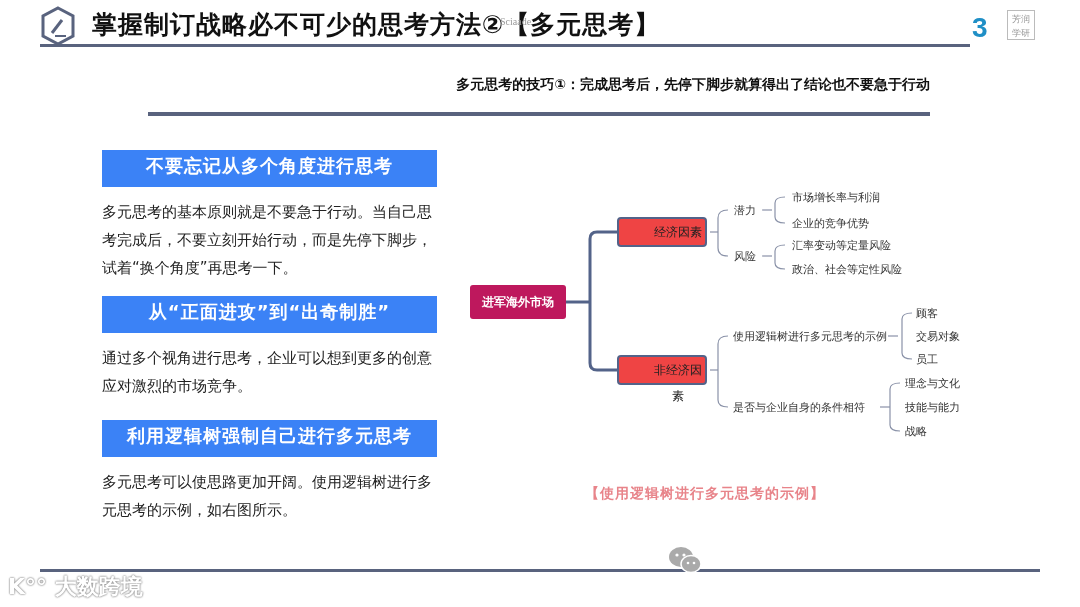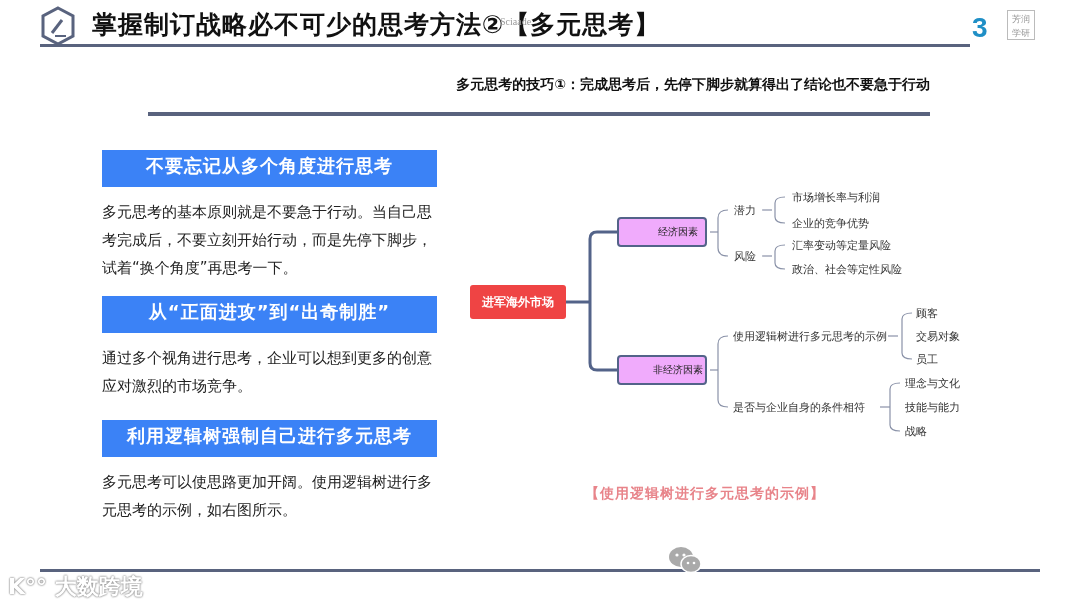--- a/index.html
+++ b/index.html
@@ -14,22 +14,22 @@
   .logo-b { position:absolute; left:0; top:2px; font-size:28px; font-weight:900; color:#1f8fc6; font-family:"Liberation Sans", sans-serif; }
   .logo-seal { position:absolute; left:35px; top:0; width:28px; height:30px; border:1px solid #bbb; font-size:9px; color:#999; line-height:14px; text-align:center; padding-top:1px; }
 
   .subtitle { position:absolute; left:160px; top:76px; width:770px; text-align:right; font-size:14px; font-weight:bold; color:#111; white-space:nowrap; }
   .sub-rule { position:absolute; left:148px; top:112px; width:782px; height:4px; background:#59637e; }
 
   .sec-head { position:absolute; left:102px; width:335px; height:37px; background:#3b82f6; color:#fff; font-size:18px; font-weight:bold; text-align:center; line-height:32px; letter-spacing:1px; white-space:nowrap; }
   .sec-body { position:absolute; left:102px; width:340px; font-size:15px; line-height:28px; color:#222; }
 
   .tree { position:absolute; left:0; top:0; width:1080px; height:607px; }
-  .node-root { position:absolute; left:470px; top:285px; width:96px; height:34px; background:#ef4444; color:#fff; font-size:12px; font-weight:bold; border-radius:3px; text-align:center; line-height:34px; }
-  .node-l1 { position:absolute; width:90px; height:30px; border:2px solid #536389; border-radius:4px; background:#f0abfc; font-size:10px; text-align:center; line-height:26px; color:#222;padding-left:32px; }
+  .node-root { position:absolute; left:470px; top:285px; width:96px; height:34px; background:#be185d; color:#fff; font-size:12px; font-weight:bold; border-radius:3px; text-align:center; line-height:34px; }
+  .node-l1 { position:absolute; width:90px; height:30px; border:2px solid #536389; border-radius:4px; background:#ef4444; font-size:12px; text-align:center; line-height:26px; color:#222;padding-left:32px; }
   .lbl { position:absolute; font-size:11px; color:#333; white-space:nowrap; }
   .caption { position:absolute; left:585px; top:485px; font-size:14px; font-weight:bold; color:#e8848a; letter-spacing:1px; }
 
   .bottom-rule { position:absolute; left:40px; top:569px; width:1000px; height:3px; background:#59637e; }
   .wm-left { position:absolute; left:8px; top:572px; font-size:22px; color:#fff; font-weight:bold; text-shadow:0 0 2px #888, 0 0 2px #888; white-space:nowrap; }
   .wm-right { position:absolute; left:668px; top:545px; font-size:26px; color:#aaa; white-space:nowrap; display:flex; align-items:center; gap:8px; }
 </style>
 </head>
 <body>
 

